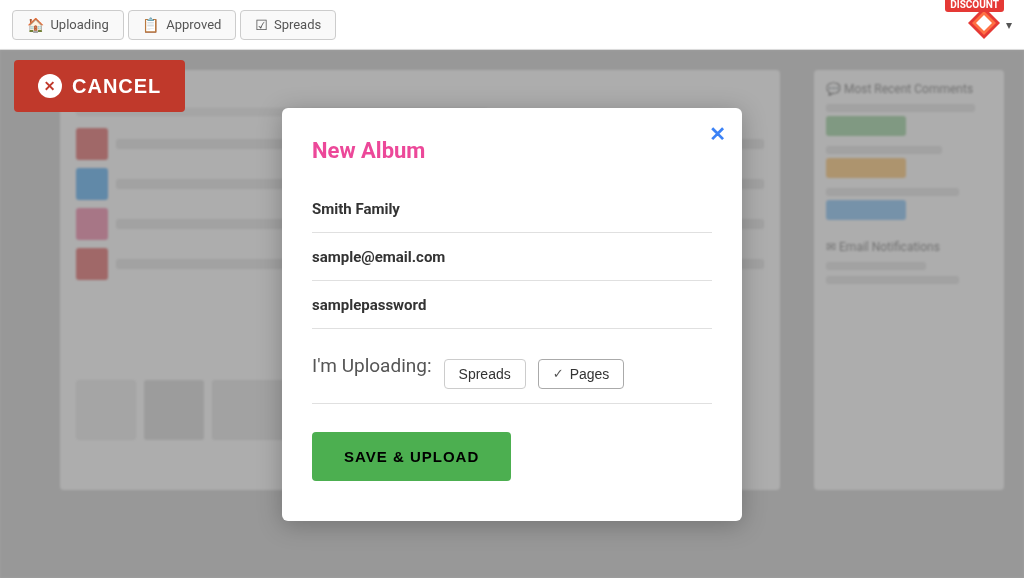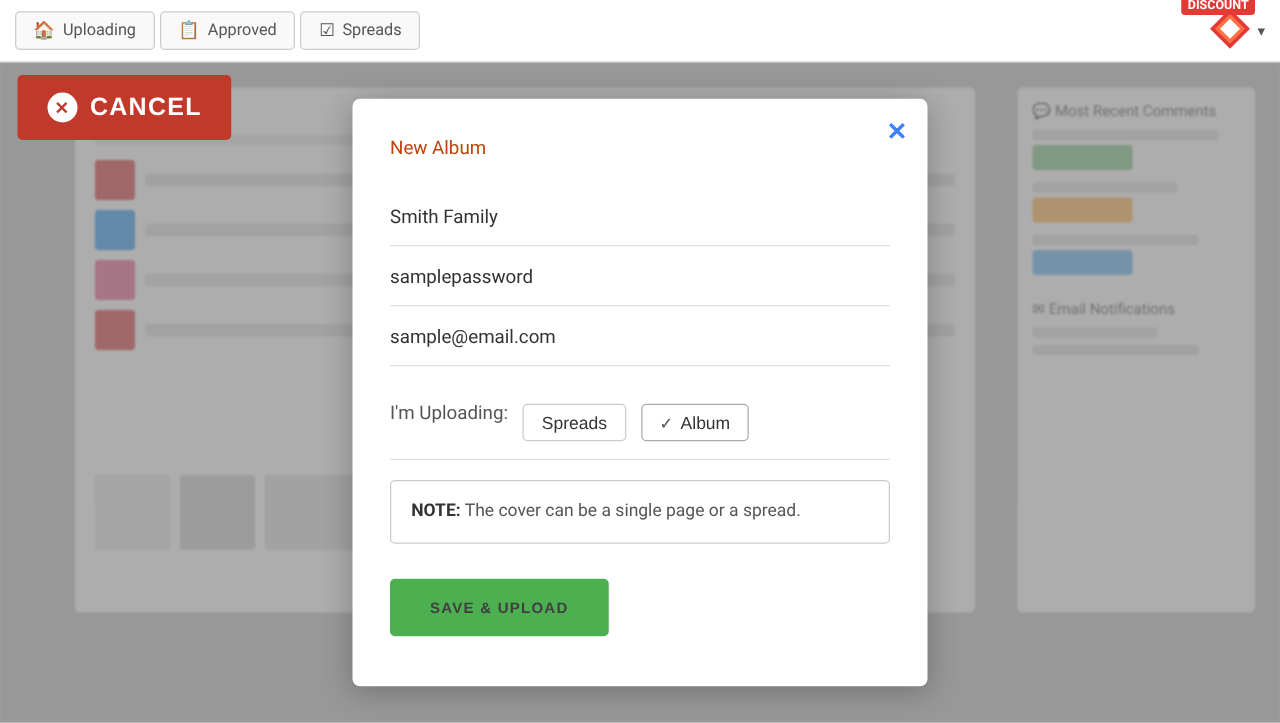--- a/index.html
+++ b/index.html
@@ -214,46 +214,46 @@
       top: 14px;
       right: 16px;
       background: none;
       border: none;
       color: #3b82f6;
       font-size: 20px;
       cursor: pointer;
       font-weight: bold;
     }
     .modal-title {
-      font-size: 15px;
-      font-weight: normal;
-      color: #c2410c;
+      font-size: 22px;
+      font-weight: bold;
+      color: #ec4899;
       margin-bottom: 22px;
     }
     .modal-field {
       border-bottom: 1px solid #e0e0e0;
       padding: 14px 0;
     }
     .modal-field:last-of-type {
       border-bottom: none;
     }
     .field-value {
       font-size: 15px;
       color: #333;
-      font-weight: 400;
+      font-weight: 700;
     }
     .upload-row {
       display: flex;
       align-items: center;
       gap: 12px;
       padding: 14px 0;
       border-bottom: 1px solid #e0e0e0;
     }
     .upload-label {
-      font-size: 15px;
+      font-size: 19px;
       color: #555;
     }
     .upload-option {
       border: 1px solid #ccc;
       border-radius: 4px;
       padding: 6px 14px;
       font-size: 14px;
       cursor: pointer;
       background: #fff;
       color: #333;
@@ -282,25 +282,25 @@
       font-size: 14px;
       color: #555;
       line-height: 1.5;
     }
     .note-box strong {
       color: #333;
     }
     .save-btn {
       margin-top: 28px;
       background: #4caf50;
-      color: #404040;
+      color: #000000;
       border: none;
       border-radius: 4px;
       padding: 16px 32px;
-      font-size: 12px;
+      font-size: 15px;
       font-weight: bold;
       letter-spacing: 1px;
       cursor: pointer;
       text-transform: uppercase;
     }
   </style>
 </head>
 <body>
 
 <div class="top-nav">
@@ -399,41 +399,38 @@
     
     <div class="modal-title">New Album</div>
 
     
     <div class="modal-field">
       <span class="field-value">Smith Family</span>
     </div>
 
     
     <div class="modal-field">
+      <span class="field-value">sample@email.com</span>
+    </div>
+
+    
+    <div class="modal-field">
       <span class="field-value">samplepassword</span>
-    </div>
-
-    
-    <div class="modal-field">
-      <span class="field-value">sample@email.com</span>
     </div>
 
     
     <div class="upload-row">
       <span class="upload-label">I'm Uploading:</span>
       <button class="upload-option active">
         <span>Spreads</span>
       </button>
       <button class="upload-option selected">
         <span class="check-icon">✓</span>
-        <span>Album</span>
+        <span>Pages</span>
       </button>
     </div>
 
     
-    <div class="note-box">
-      <strong>NOTE:</strong><span> The cover can be a single page or a spread.</span>
-    </div>
 
     
     <button class="save-btn">SAVE &amp; UPLOAD</button>
   </div>
 </div>
 
 </body></html>

